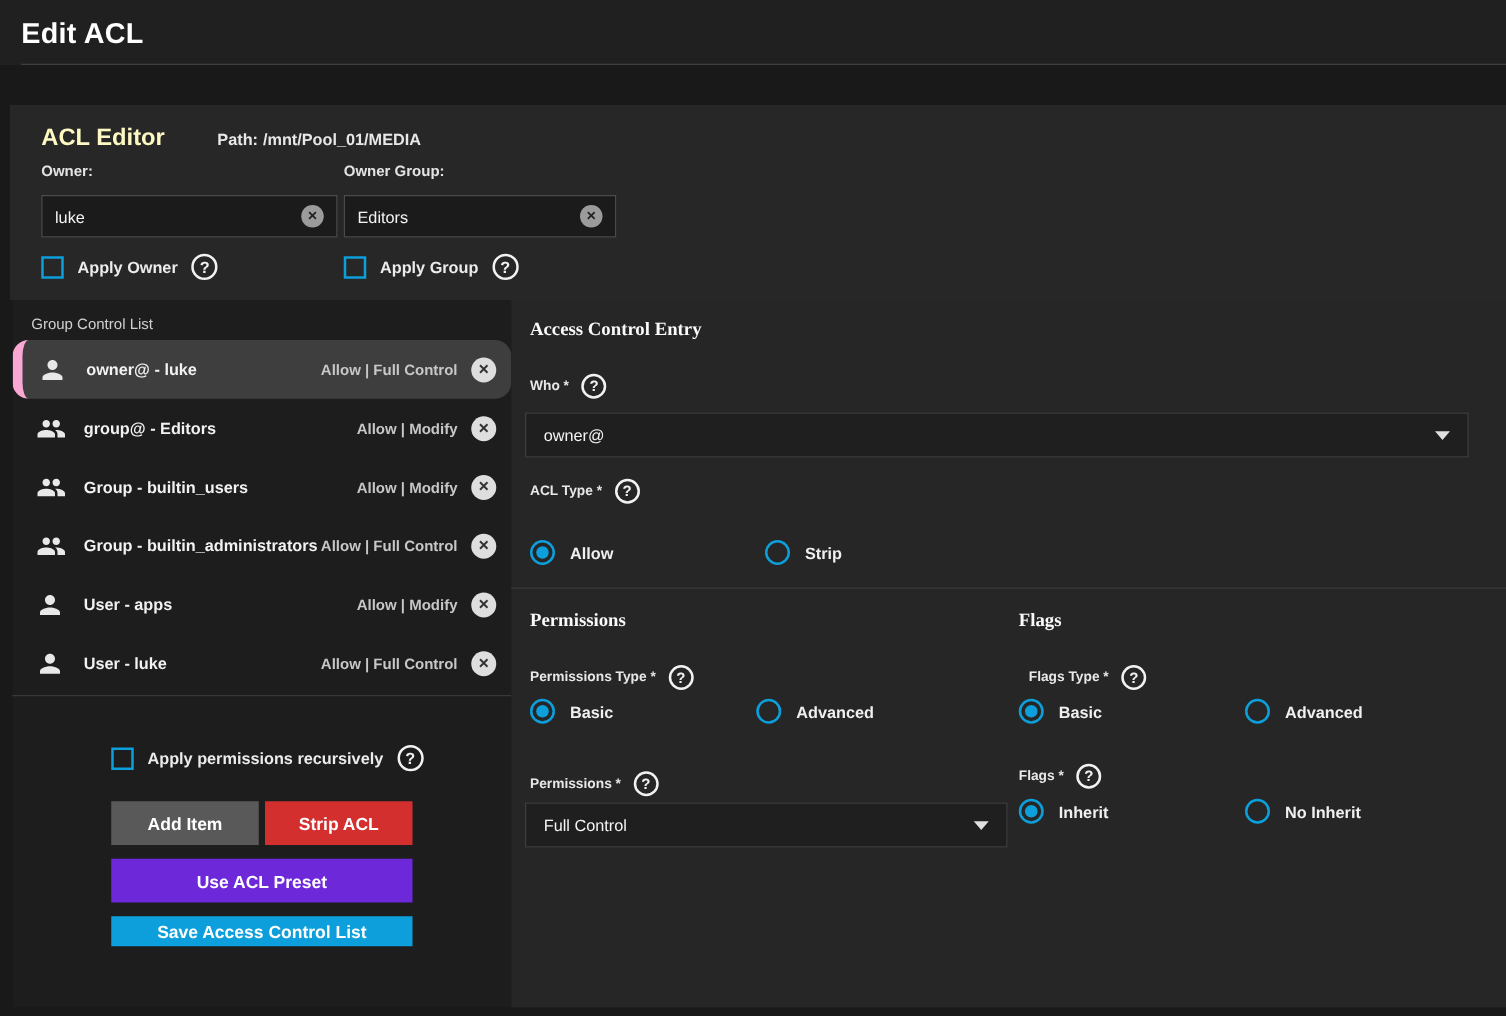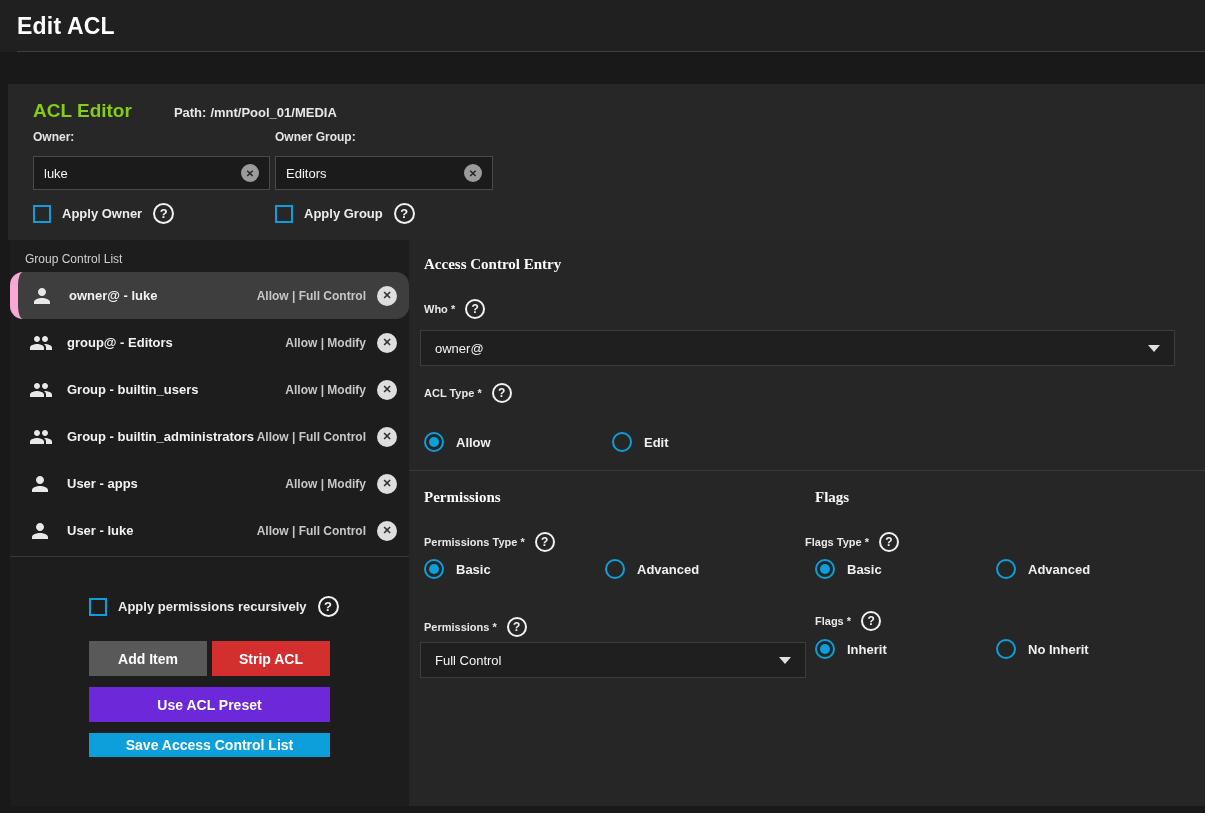--- a/index.html
+++ b/index.html
@@ -12,21 +12,21 @@
     overflow:hidden;
   }
   
   .header { position:absolute; left:0; top:0; width:100%; height:52px; background:#202020; display:flex; align-items:center; }
   .header h1 { font-size:23px; font-weight:bold; color:#ffffff; margin-left:17px; letter-spacing:.2px; }
   .header-rule { position:absolute; left:17px; right:0; bottom:0; height:1px; background:#3f3f3f; }
 
   
   .editor-panel { position:absolute; left:8px; top:84px; right:0; height:156px; background:#272727; }
   .editor-title-row { position:absolute; left:25px; top:16px; display:flex; align-items:baseline; }
-  .editor-title-row h2 { font-size:19px; font-weight:bold; color:#84cc16; }
+  .editor-title-row h2 { font-size:19px; font-weight:bold; color:#fef9c3; }
   .path { margin-left:42px; font-size:13px; font-weight:bold; color:#e8e8e8; }
   .path .path-value { font-weight:bold; margin-left:4px; }
   .field-label { position:absolute; top:46px; font-size:12px; font-weight:bold; color:#e4e4e4; }
   .owner-label { left:25px; } .group-label { left:267px; }
   .text-input { position:absolute; top:72px; height:34px; background:#1b1b1b; border:1px solid #4a4a4a;
                 display:flex; align-items:center; padding:0 10px; }
   .owner-input { left:25px; width:237px; }
   .group-input { left:267px; width:218px; }
   .input-value { font-size:13px; color:#f4f4f4; }
   .clear-icon { margin-left:auto; width:18px; height:18px; border-radius:50%; background:#9b9b9b; color:#1f1f1f;
@@ -81,21 +81,21 @@
            display:flex; align-items:center; justify-content:center; }
   .radio.checked::after { content:""; width:10px; height:10px; border-radius:50%; background:#0d9fdb; }
   .radio-label { font-size:13px; font-weight:bold; color:#f0f0f0; }
   .ace-divider { position:absolute; left:0; right:0; top:230px; height:1px; background:#383838; }
   .perm-title  { left:15px; top:249px; }
   .flags-title { left:406px; top:249px; }
   .permtype-row  { left:15px; top:292px; }
   .permtype-radios { left:15px; top:319px; }
   .perm-row    { left:15px; top:377px; }
   .perm-select { left:11px; top:402px; width:386px; }
-  .flagstype-row { left:396px; top:292px; }
+  .flagstype-row { left:414px; top:292px; }
   .flagstype-radios { left:406px; top:319px; }
   .flags-row   { left:406px; top:371px; }
   .flags-radios { left:406px; top:399px; }
   .flagstype-radios .radio-item.w, .flags-radios .radio-item.w, .permtype-radios .radio-item.w { width:181px; }
 </style>
 </head>
 <body>
 
 <div class="header">
   <h1>Edit ACL</h1>
@@ -238,21 +238,21 @@
     <span class="micro-label">ACL Type *</span>
     <span class="help-icon">?</span>
   </div>
   <div class="radio-group acltype-radios">
     <div class="radio-item w">
       <span class="radio checked"></span>
       <span class="radio-label">Allow</span>
     </div>
     <div class="radio-item">
       <span class="radio"></span>
-      <span class="radio-label">Edit</span>
+      <span class="radio-label">Strip</span>
     </div>
   </div>
 
   <div class="ace-divider"></div>
 
   <div class="section-title perm-title">Permissions</div>
   <div class="micro-row permtype-row">
     <span class="micro-label">Permissions Type *</span>
     <span class="help-icon">?</span>
   </div>

